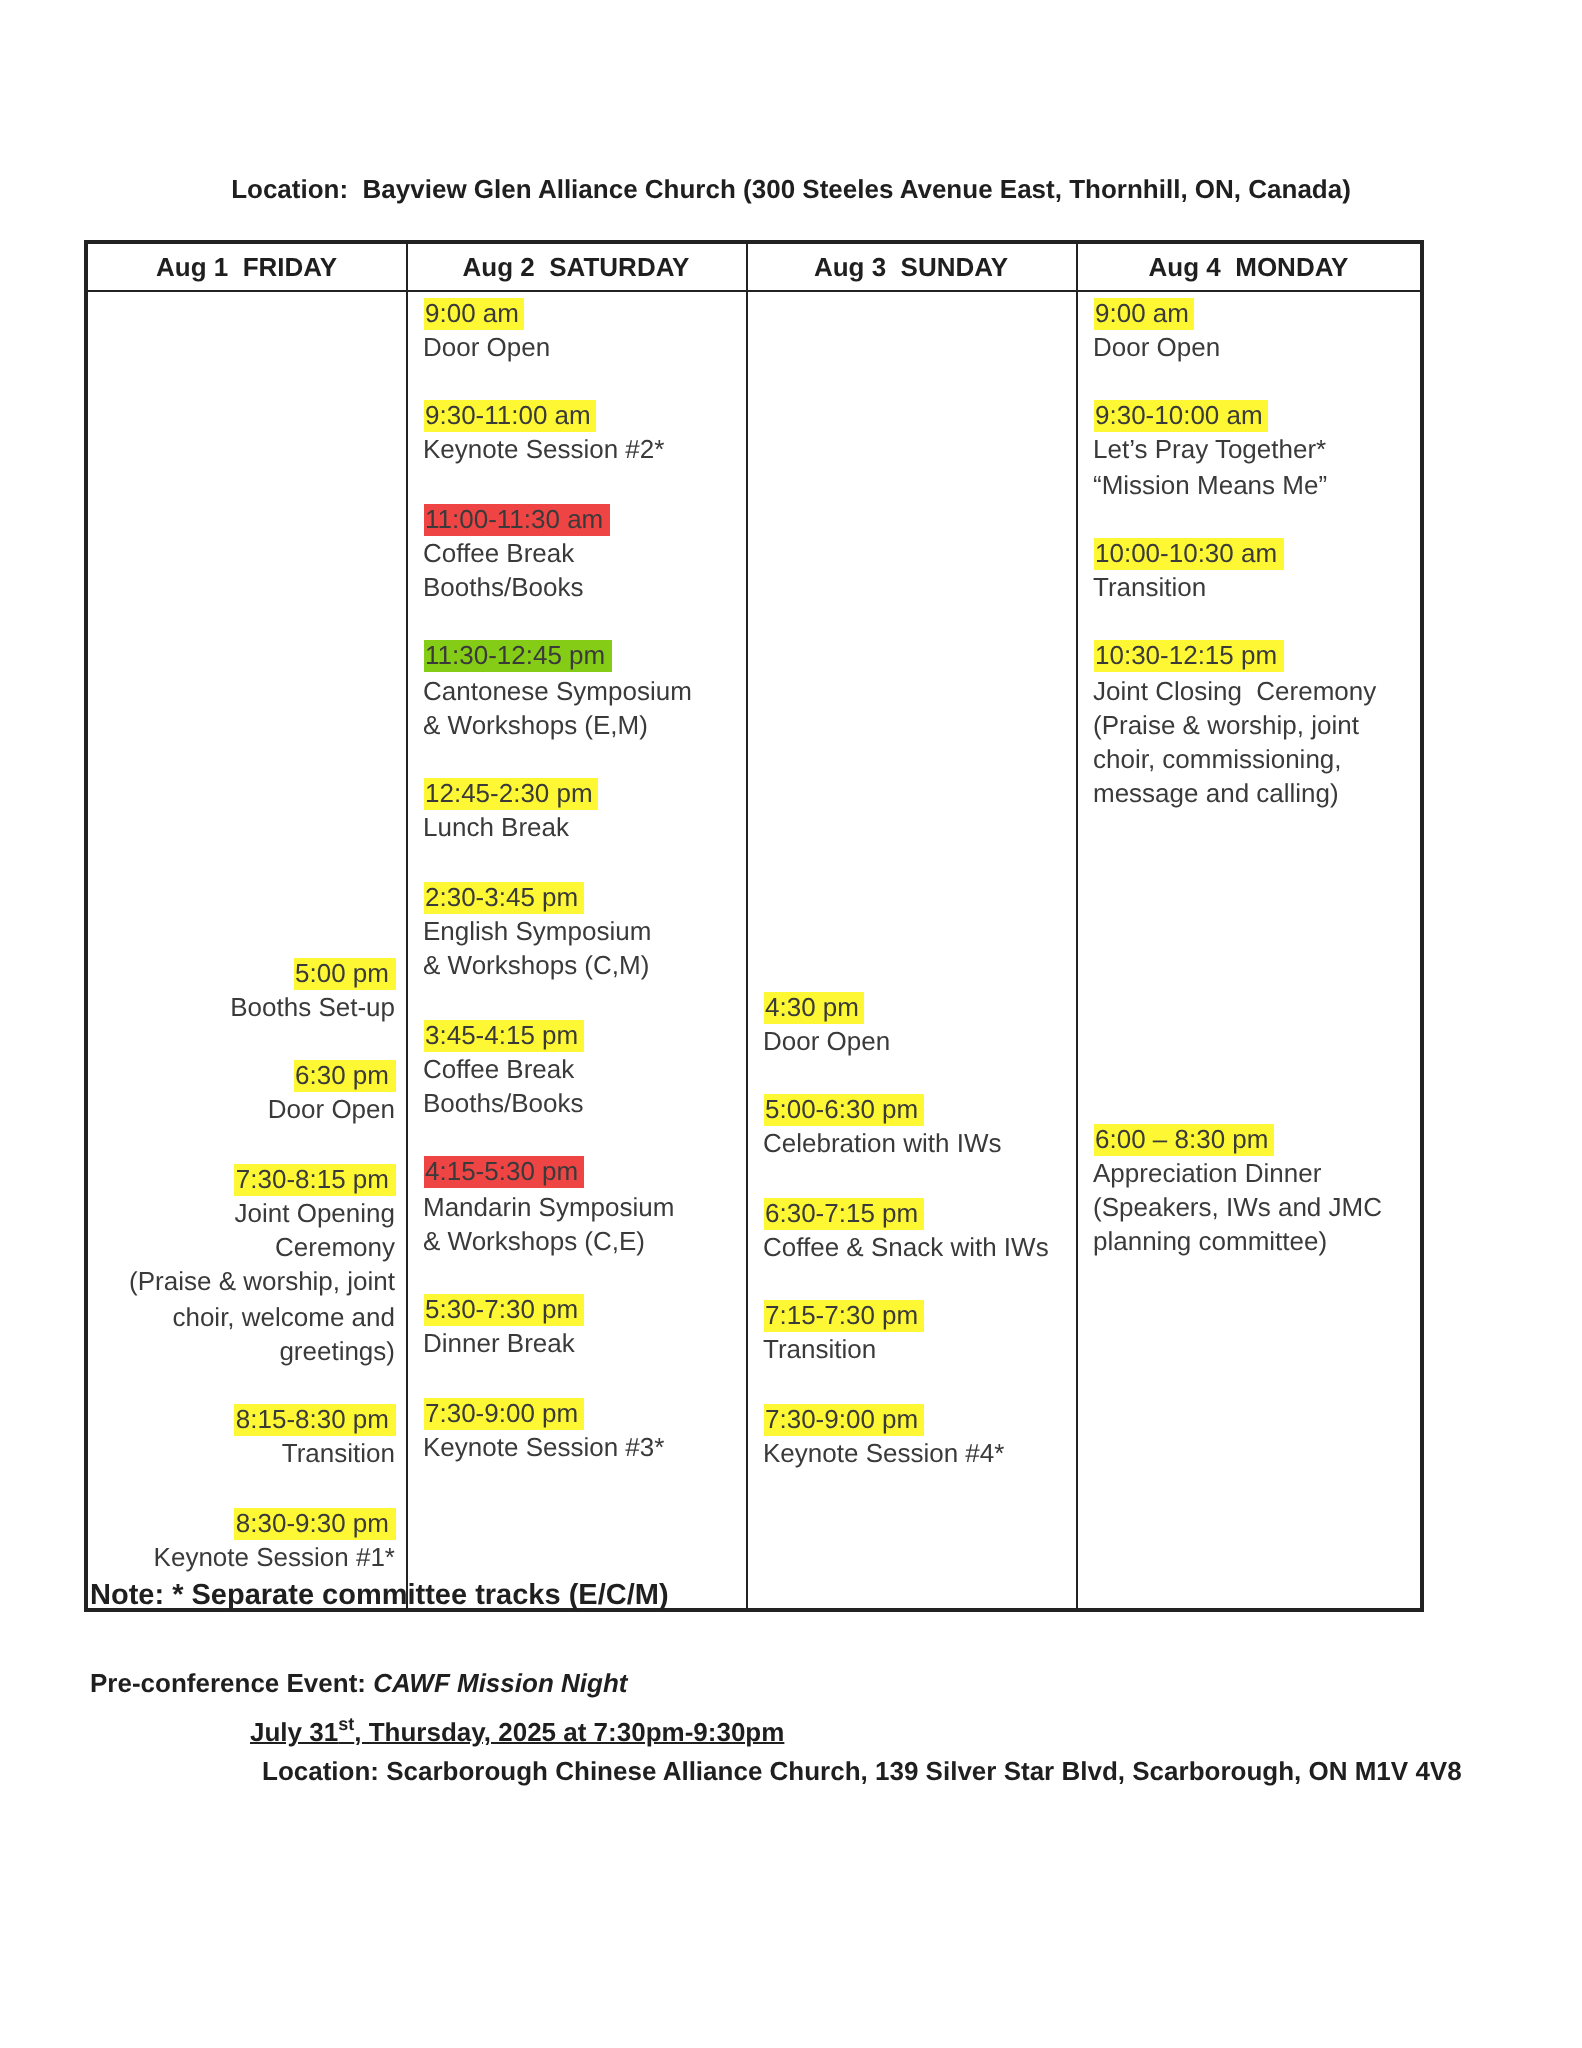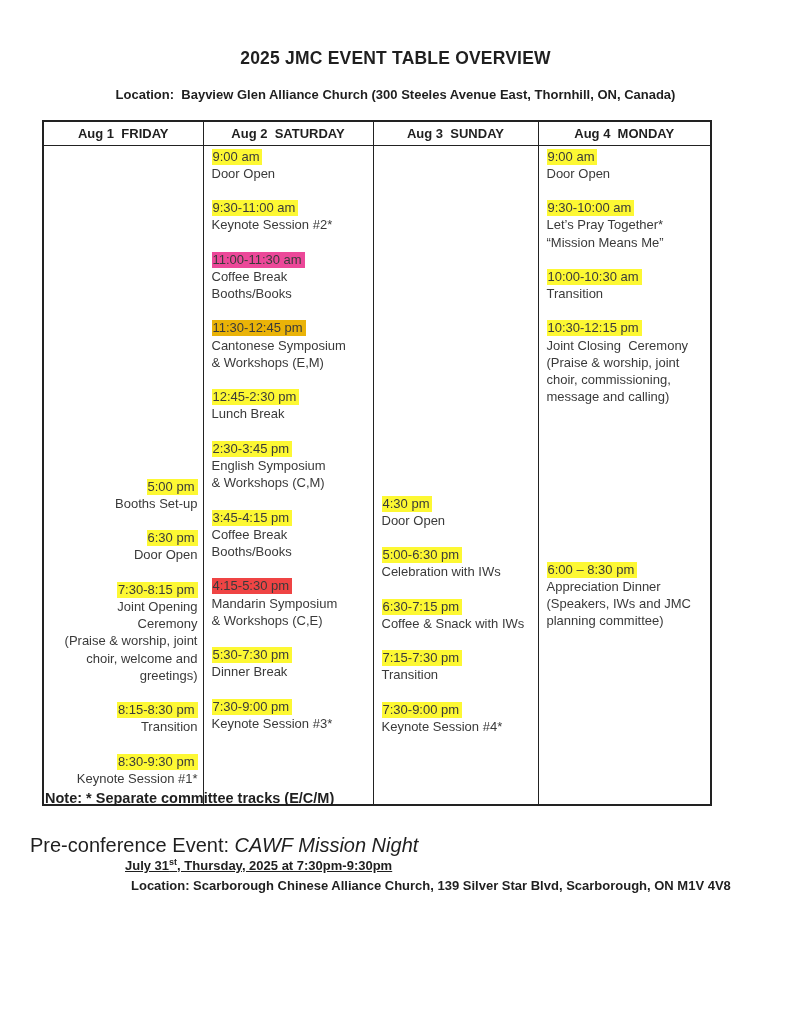--- a/index.html
+++ b/index.html
@@ -52,41 +52,40 @@
   .hl {
     background: #fdf833;
     padding: 0 3px 1px 1px;
   }
 
   .note-line {
     position: absolute; left: 45px; top: 790px;
     font-size: 14.5px; font-weight: bold; color: #1f1f1f;
   }
   .pre-heading {
-    position: absolute; left: 30px; top: 834px;
-    font-size: 20px; font-weight: normal; color: #1f1f1f;
+    position: absolute; left: 45px; top: 834px;
+    font-size: 13px; font-weight: bold; color: #1f1f1f;
   }
   .pre-heading .event-name { font-style: italic; }
   .pre-date {
     position: absolute; left: 125px; top: 857px;
     font-size: 13px; font-weight: bold; color: #1f1f1f;
     text-decoration: underline;
   }
   .pre-date sup { font-size: 9px; }
   .pre-location {
     position: absolute; left: 131px; top: 878px;
     font-size: 13px; font-weight: bold; color: #1f1f1f;
   }
 </style>
 </head>
 <body>
 
 <div class="page">
 
-  <div class="title">2025 JMC EVENT TABLE OVERVIEW</div>
   <div class="location-line">Location:  Bayview Glen Alliance Church (300 Steeles Avenue East, Thornhill, ON, Canada)</div>
 
   <table class="event-table">
     <colgroup>
       <col class="c1">
         <col class="c2">
         <col class="c3">
         <col class="c4">
     </colgroup>
     <thead>
@@ -128,26 +127,26 @@
           <td>
             <div class="event">
               <div class="time-line"><span class="hl" style="background: rgb(253, 248, 51);">9:00 am</span></div>
               <div class="desc-line">Door Open</div>
             </div>
             <div class="event">
               <div class="time-line"><span class="hl" style="background: rgb(253, 248, 51);">9:30-11:00 am</span></div>
               <div class="desc-line">Keynote Session #2*</div>
             </div>
             <div class="event">
-              <div class="time-line"><span class="hl" style="background: #ec4899;">11:00-11:30 am</span></div>
+              <div class="time-line"><span class="hl" style="background: #ef4444;">11:00-11:30 am</span></div>
               <div class="desc-line">Coffee Break</div>
               <div class="desc-line">Booths/Books</div>
             </div>
             <div class="event">
-              <div class="time-line"><span class="hl" style="background: #eab308; margin-top: 24px;">11:30-12:45 pm</span></div>
+              <div class="time-line"><span class="hl" style="background: #84cc16; margin-top: 24px;">11:30-12:45 pm</span></div>
               <div class="desc-line">Cantonese Symposium</div>
               <div class="desc-line">&amp; Workshops (E,M)</div>
             </div>
             <div class="event">
               <div class="time-line"><span class="hl" style="background: rgb(253, 248, 51);">12:45-2:30 pm</span></div>
               <div class="desc-line">Lunch Break</div>
             </div>
             <div class="event">
               <div class="time-line"><span class="hl" style="background: rgb(253, 248, 51);">2:30-3:45 pm</span></div>
               <div class="desc-line">English Symposium</div>

